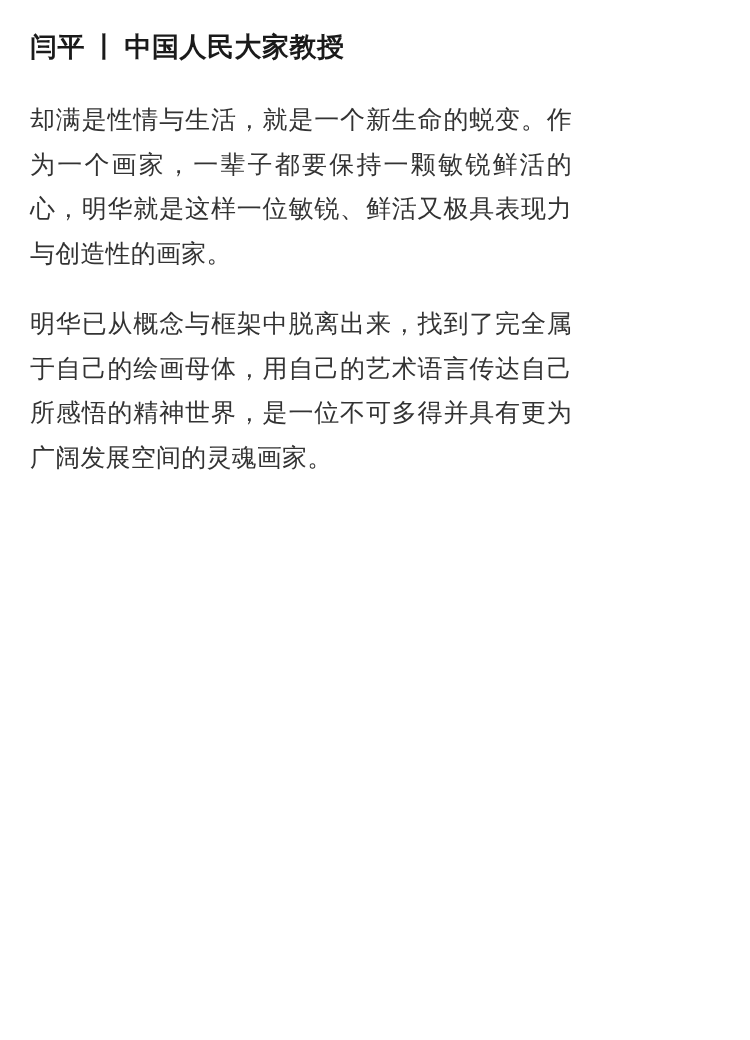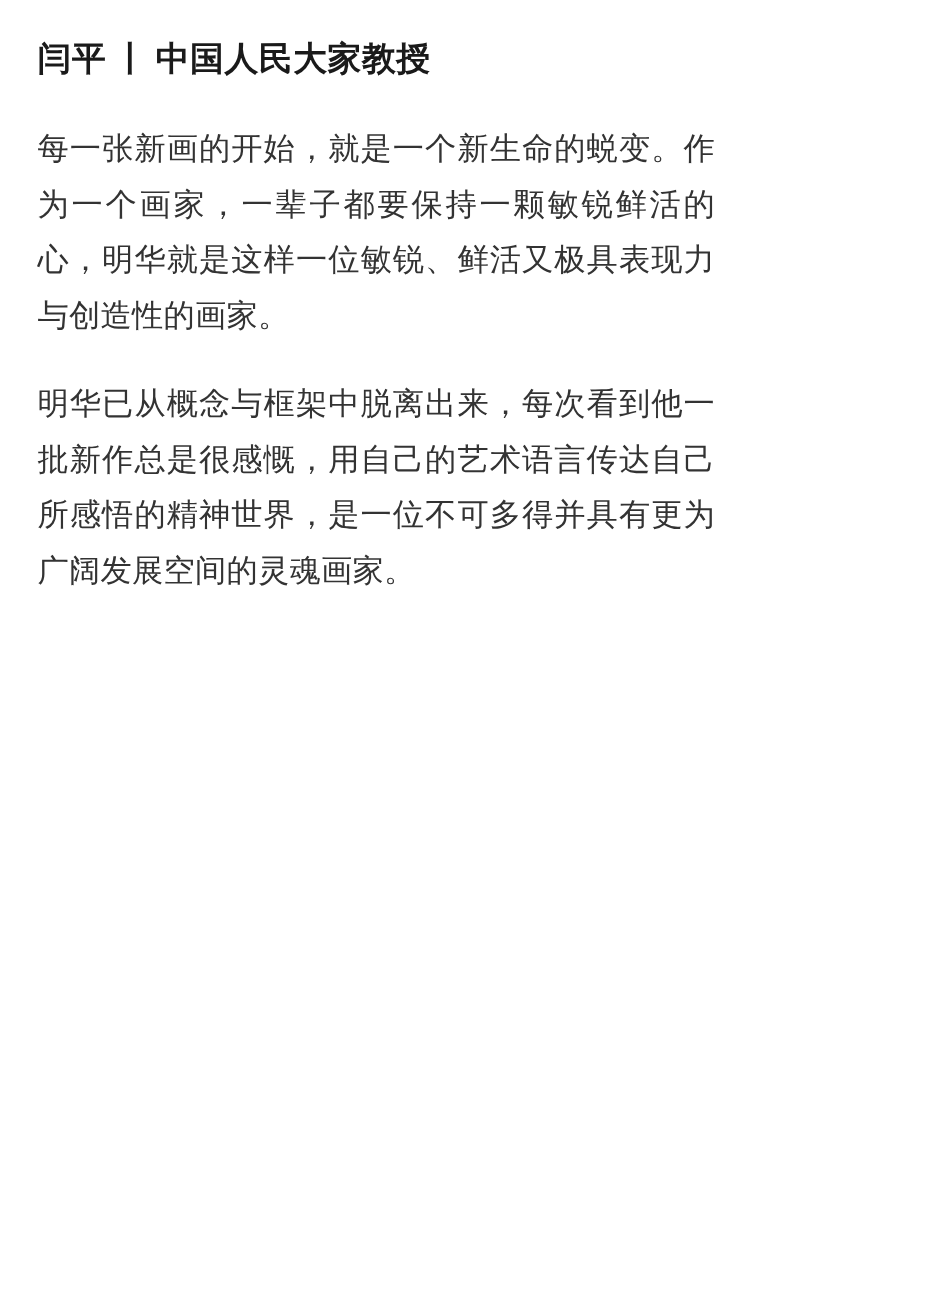--- a/index.html
+++ b/index.html
@@ -49,16 +49,16 @@
 </style>
 </head>
 <body>
 
 <div class="page">
 
   <h1 class="article-title">
     <span>闫平</span><span class="sep">丨</span><span>中国人民大家教授</span>
   </h1>
 
-  <p class="para">每一张新画的开始，就是一个新生命的蜕变。作为一个画家，一辈子都要保持一颗敏锐鲜活的心，明华就是这样一位敏锐、鲜活又极具表现力与创造性的画家。</p>
-  <p class="para">明华已从概念与框架中脱离出来，每次看到他一批新作总是很感慨，用自己的艺术语言传达自己所感悟的精神世界，是一位不可多得并具有更为广阔发展空间的灵魂画家。</p>
+  <p class="para">却满是性情与生活，就是一个新生命的蜕变。作为一个画家，一辈子都要保持一颗敏锐鲜活的心，明华就是这样一位敏锐、鲜活又极具表现力与创造性的画家。</p>
+  <p class="para">明华已从概念与框架中脱离出来，找到了完全属于自己的绘画母体，用自己的艺术语言传达自己所感悟的精神世界，是一位不可多得并具有更为广阔发展空间的灵魂画家。</p>
 
 </div>
 
 </body></html>

